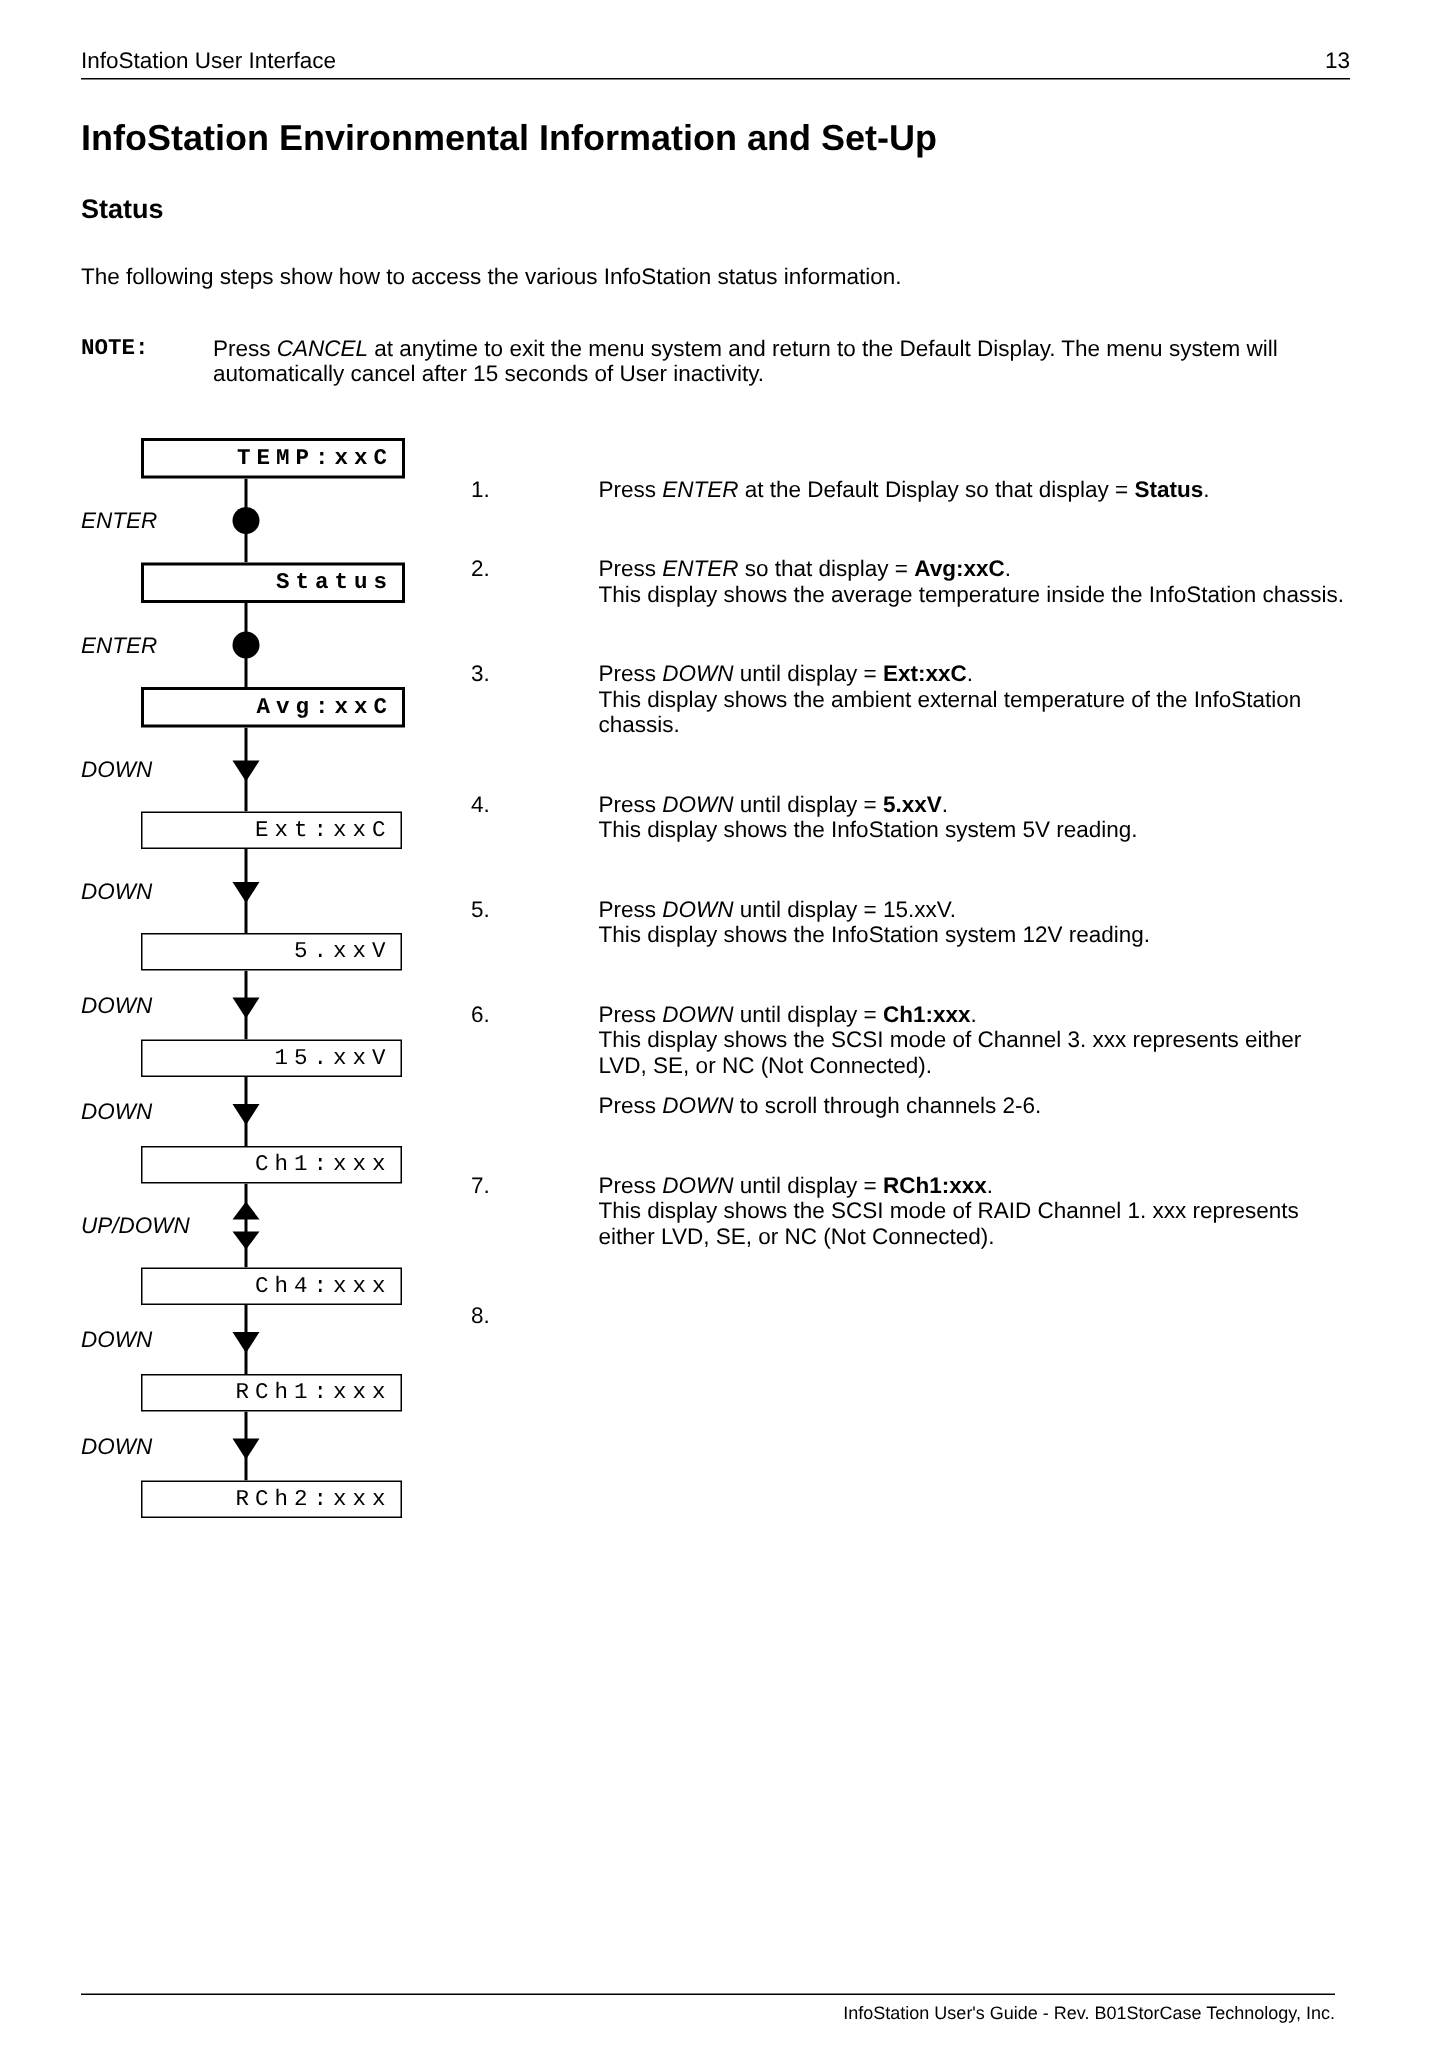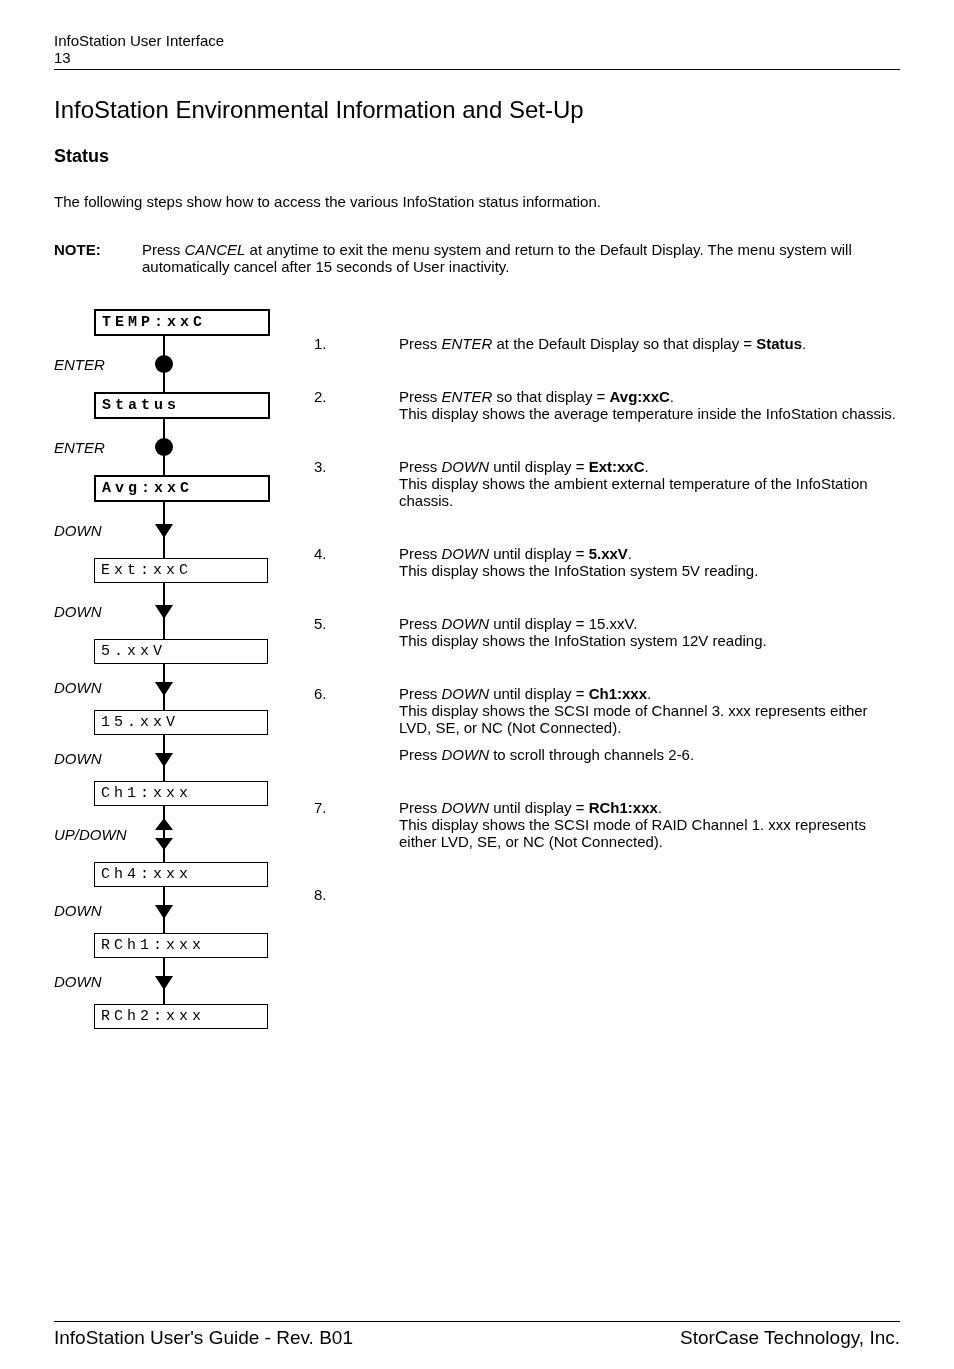--- a/index.html
+++ b/index.html
@@ -16,45 +16,45 @@
       min-height: 1369px;
       position: relative;
     }
     .header-row {
       display: flex;
       justify-content: space-between;
       font-size: 15px;
       border-bottom: 1px solid #000;
       padding-bottom: 3px;
       margin-bottom: 26px;
-      flex-direction: column;
     }
     h1 {
       font-size: 24px;
-      font-weight: normal;
+      font-weight: bold;
       margin: 0 0 22px 0;
     }
     h2 {
       font-size: 18px;
       font-weight: bold;
       margin: 0 0 26px 0;
     }
     .intro {
       font-size: 15px;
       margin-bottom: 31px;
     }
     .note-row {
       font-size: 15px;
       display: flex;
       margin-bottom: 30px;
     }
     .note-row .label {
       font-weight: bold;
       width: 88px;
       flex-shrink: 0;
+      font-family: Liberation Mono, monospace;
     }
     .note-row .text {
       flex: 1;
     }
     
     .content {
       display: flex;
       align-items: flex-start;
     }
     .diagram-col {
@@ -68,21 +68,21 @@
     }
     
     .disp-box {
       border: 2px solid #000;
       font-family: "Courier New", monospace;
       font-weight: bold;
       font-size: 15px;
       letter-spacing: 4px;
       padding: 3px 6px;
       width: 160px;
-      text-align: left;
+      text-align: right;
       margin-left: 40px;
       background: #fff;
     }
     .disp-box.thin {
       border-width: 1px;
       font-weight: normal;
       letter-spacing: 4px;
     }
     .arrow-row {
       display: flex;
@@ -117,26 +117,26 @@
     .step .body {
       flex: 1;
     }
     .step .body em { font-style: italic; }
     .step .body strong { font-weight: bold; }
     .step .body p { margin: 0 0 10px 0; }
     .footer-row {
       position: absolute;
       bottom: 20px;
       left: 54px;
-      right: 54px;
+      right: 64px;
       border-top: 1px solid #000;
       padding-top: 5px;
       display: flex;
-      justify-content: space-between;
-      font-size: 19px;
+      justify-content: flex-end;
+      font-size: 12px;
     }
     .line-v {
       stroke: #000;
       stroke-width: 2;
     }
   </style>
 </head>
 <body>
 
 <div class="page">

